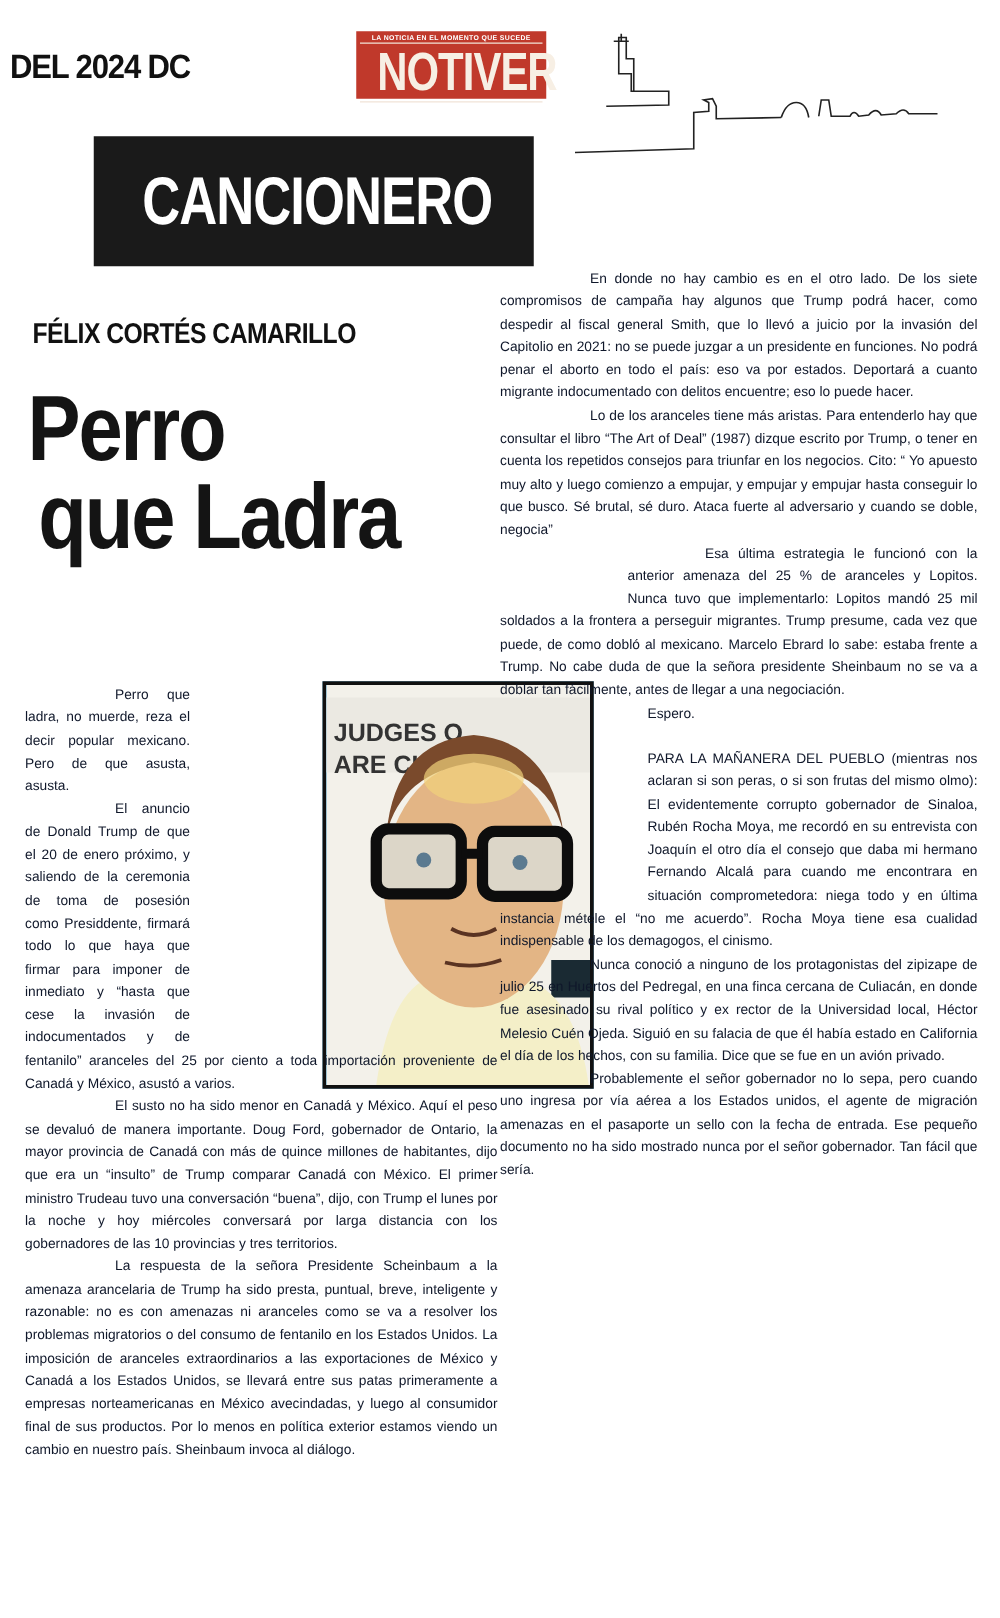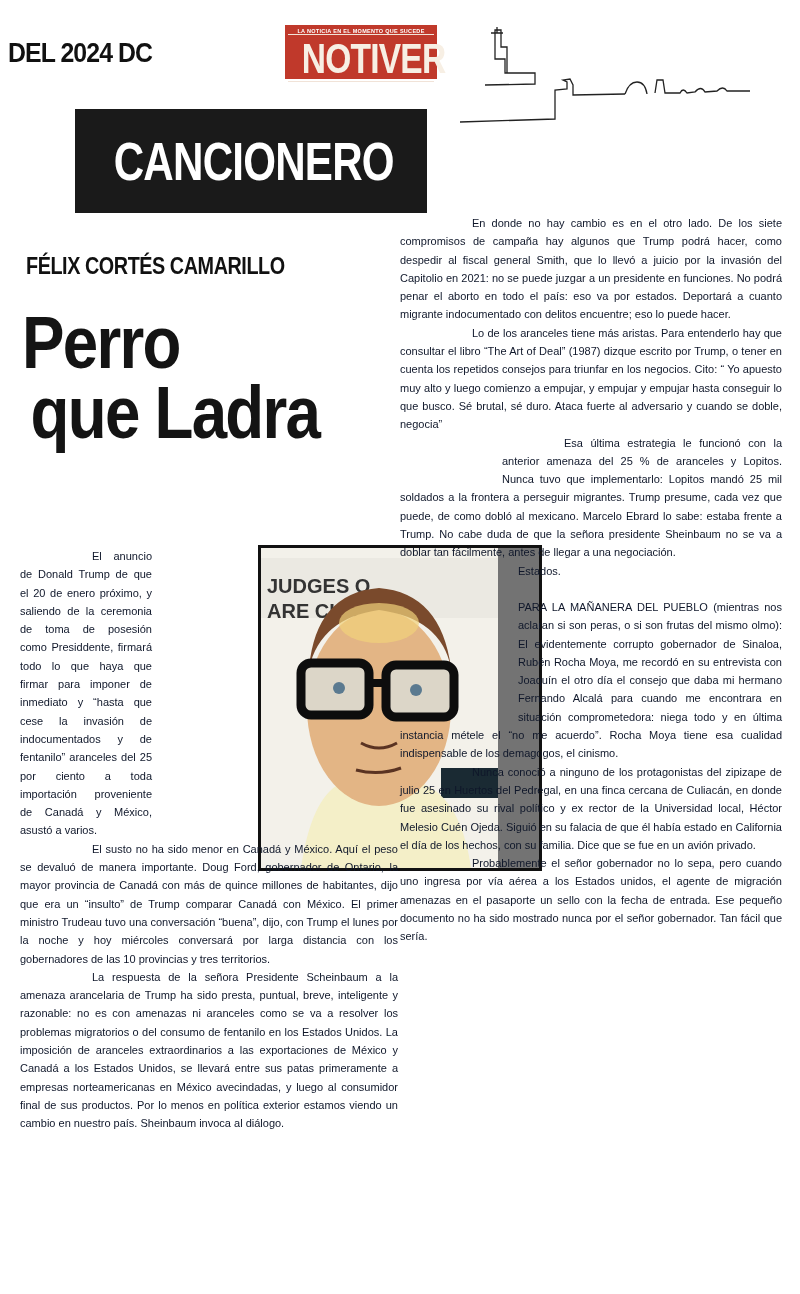--- a/index.html
+++ b/index.html
@@ -15,21 +15,21 @@
   .section-label { width:100%; text-align:center; color:#fff; font-family:"Liberation Sans",sans-serif; font-weight:700; font-size:54px; line-height:104px; transform:scaleX(0.78); letter-spacing:-1px; }
   .author { left:26px; top:253px; font-family:"Liberation Sans",sans-serif; font-weight:700; font-size:23px; letter-spacing:-0.5px; transform:scaleX(0.86); transform-origin:left; color:#111; }
   .headline { left:22px; top:308px; font-family:"Liberation Sans",sans-serif; font-weight:700; color:#141414; transform:scaleX(0.86); transform-origin:left; }
   .headline div { font-size:74px; line-height:70px; letter-spacing:-2px; }
   .headline .l2 { padding-left:10px; }
   .body-text { font-family:"Liberation Sans",sans-serif; font-size:11px; line-height:18.3px; text-align:justify; color:#0f172a; }
   .body-text p { margin:0; text-indent:0; }
   .body-text p.ind { text-indent:72px; }
   .right-col { left:400px; top:214px; width:382px; }
   .left-col { left:20px; top:547px; width:378px; }
-  .photo { left:258px; top:545px; width:284px; height:326px; border:3px solid #111; box-sizing:border-box; background:#737373; overflow:hidden; }
+  .photo { left:258px; top:545px; width:217px; height:326px; border:3px solid #111; box-sizing:border-box; background:#7dd3fc; overflow:hidden; }
   .float-left { float:right; width:240px; height:282px; margin-left:6px; }
   .float-right-top { float:left; width:102px; height:45px; }
   .float-right-mid { float:left; width:118px; height:156px; }
 </style>
 </head>
 <body>
 
 <div class="abs tag-year">DEL 2024 DC</div>
 
 <div class="abs logo-box">
@@ -77,24 +77,25 @@
     <path d="M95 222 Q118 228 140 220" stroke="#5a3322" stroke-width="3" fill="none"></path>
   </svg>
 </div>
 
 <div class="abs body-text right-col">
   <p class="ind">En donde no hay cambio es en el otro lado. De los siete compromisos de campaña hay algunos que Trump podrá hacer, como despedir al fiscal general Smith, que lo llevó a juicio por la invasión del Capitolio en 2021: no se puede juzgar a un presidente en funciones. No podrá penar el aborto en todo el país: eso va por estados. Deportará a cuanto migrante indocumentado con delitos encuentre; eso lo puede hacer.</p>
   <p class="ind">Lo de los aranceles tiene más aristas. Para entenderlo hay que consultar el libro “The Art of Deal” (1987) dizque escrito por Trump, o tener en cuenta los repetidos consejos para triunfar en los negocios. Cito: “ Yo apuesto muy alto y luego comienzo a empujar, y empujar y empujar hasta conseguir lo que busco. Sé brutal, sé duro. Ataca fuerte al adversario y cuando se doble, negocia”</p>
   <div class="float-right-top"></div>
   <p class="ind" style="text-indent:62px">Esa última estrategia le funcionó con la anterior amenaza del 25 % de aranceles y Lopitos. Nunca tuvo que implementarlo: Lopitos mandó 25 mil soldados a la frontera a perseguir migrantes. Trump presume, cada vez que puede, de como dobló al mexicano. Marcelo Ebrard lo sabe: estaba frente a Trump. No cabe duda de que la señora presidente Sheinbaum no se va a doblar tan fácilmente, antes de llegar a una negociación.</p>
   <div class="float-right-mid"></div>
-  <p style="padding-left:10px">Estados.</p>
+  <p style="padding-left:10px">Espero.</p>
   <p style="margin-top:18px">PARA LA MAÑANERA DEL PUEBLO (mientras nos aclaran si son peras, o si son frutas  del mismo olmo): El evidentemente corrupto gobernador de Sinaloa, Rubén Rocha Moya, me recordó en su entrevista con Joaquín el otro día el consejo que daba mi hermano Fernando Alcalá para cuando me encontrara en situación comprometedora: niega todo y en última instancia métele el “no me acuerdo”. Rocha Moya tiene esa cualidad indispensable de los demagogos, el cinismo.</p>
   <p class="ind">Nunca conoció a ninguno de los protagonistas del zipizape de julio 25 en Huertos del Pedregal, en una finca cercana de Culiacán, en donde fue asesinado su rival político y ex rector de la Universidad local, Héctor Melesio Cuén Ojeda. Siguió en su falacia de que él había estado en California el día de los hechos, con su familia. Dice que se fue en un avión privado.</p>
   <p class="ind">Probablemente el señor gobernador no lo sepa, pero cuando uno ingresa por vía aérea a los Estados unidos, el agente de migración amenazas en el pasaporte un sello con la fecha de entrada. Ese pequeño documento no ha sido mostrado nunca por el señor gobernador. Tan fácil que sería.</p>
 </div>
 
 <div class="abs body-text left-col">
   <div class="float-left"></div>
+  <p class="ind">Perro que ladra, no muerde, reza el decir popular mexicano. Pero de que asusta, asusta.</p>
   <p class="ind">El anuncio de Donald Trump de que el 20 de enero próximo, y saliendo de la ceremonia de toma de posesión como Presiddente, firmará todo lo que haya que firmar para imponer de inmediato y “hasta que cese la invasión de indocumentados y de fentanilo” aranceles del 25 por ciento a toda importación proveniente de Canadá y México, asustó a varios.</p>
   <p class="ind">El susto no ha sido menor en Canadá y México. Aquí el peso se devaluó de manera importante. Doug Ford, gobernador de Ontario, la mayor provincia de Canadá con más de quince millones de habitantes, dijo que era un “insulto” de Trump comparar Canadá con México. El primer ministro Trudeau tuvo una conversación “buena”, dijo, con Trump el lunes por la noche y hoy miércoles conversará por larga distancia con los gobernadores de las 10 provincias y tres territorios.</p>
   <p class="ind">La respuesta de la señora Presidente Scheinbaum a la amenaza arancelaria de Trump ha sido presta, puntual, breve, inteligente y razonable: no es con amenazas ni aranceles como se va a resolver los problemas migratorios o del consumo de fentanilo en los Estados Unidos. La imposición de aranceles extraordinarios a las exportaciones de México y Canadá a los Estados Unidos, se llevará entre sus patas primeramente a empresas norteamericanas en México avecindadas, y luego al consumidor final de sus productos. Por lo menos en política exterior estamos viendo un cambio en nuestro país. Sheinbaum invoca al diálogo.</p>
 </div>
 
 </body></html>

